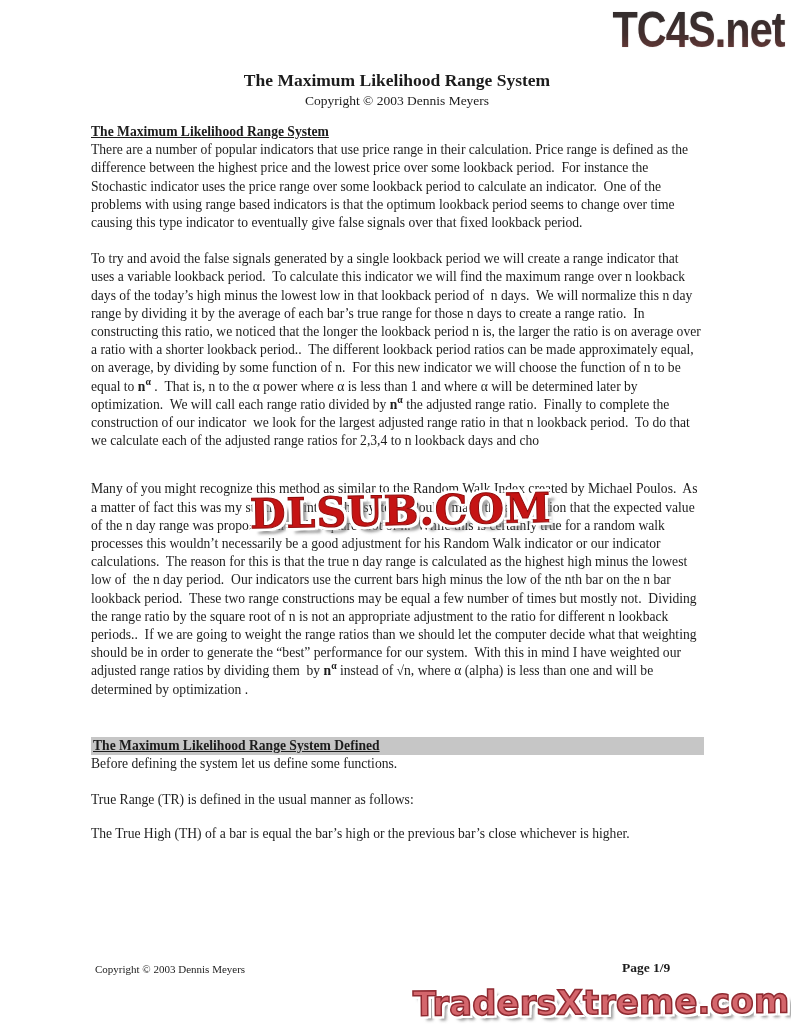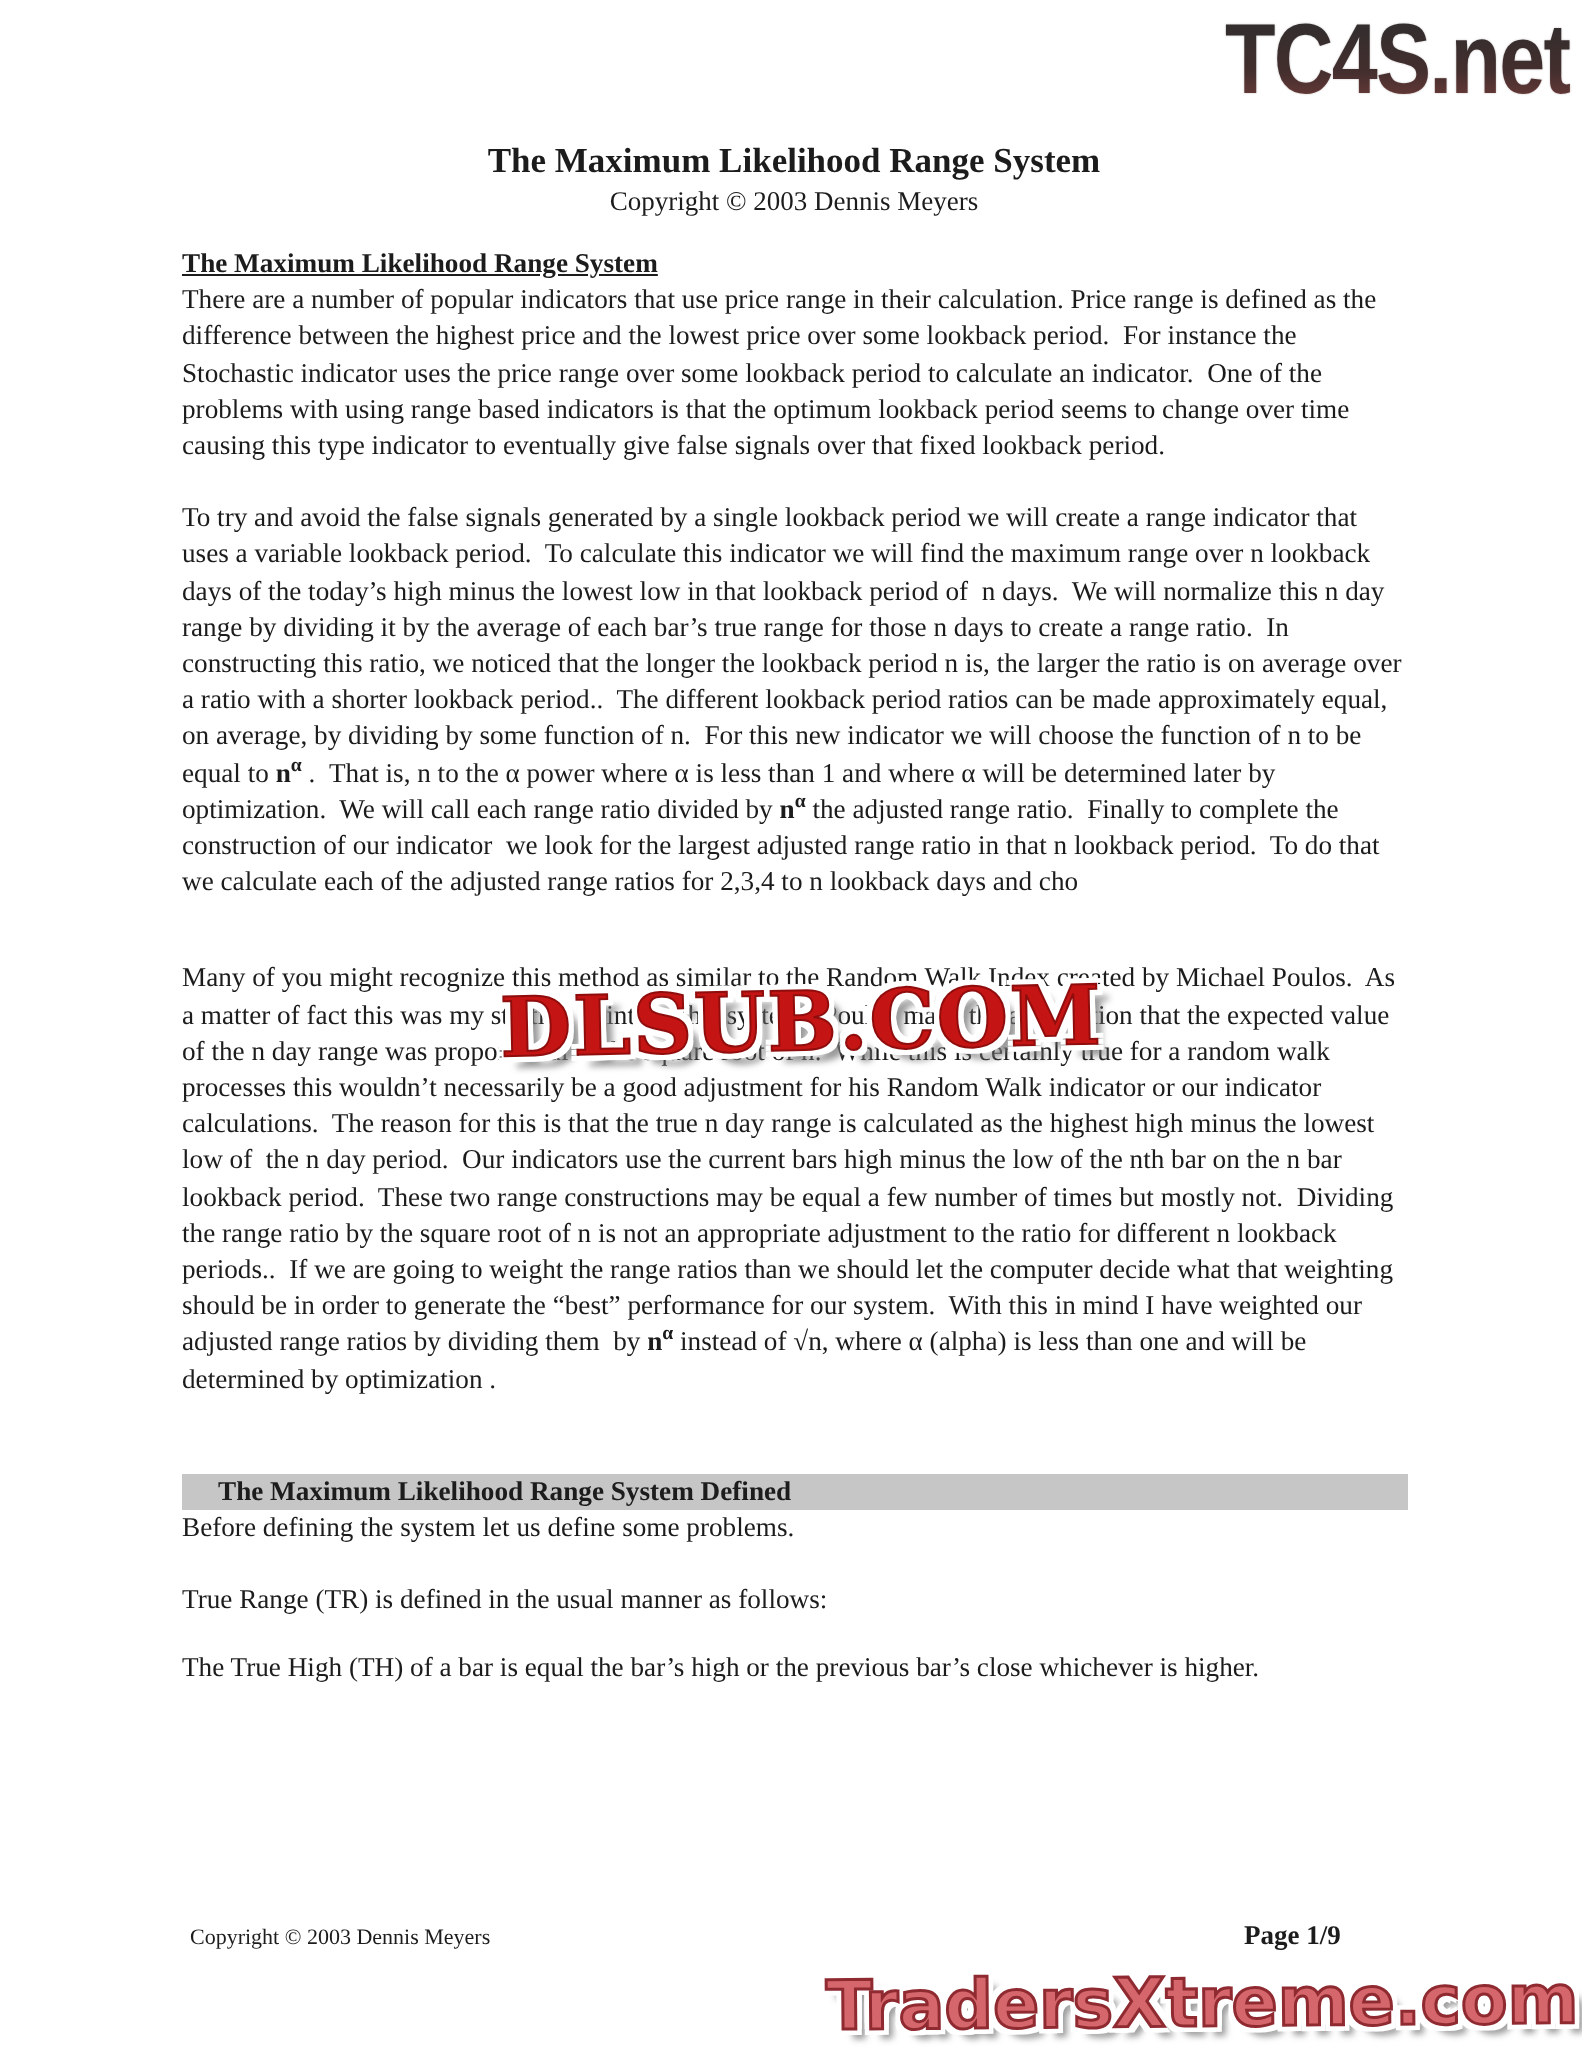--- a/index.html
+++ b/index.html
@@ -52,21 +52,22 @@
   }
   .blk{white-space:pre-wrap;}
   .blk-heading{font-weight:bold;}
   .blk-heading .run-u{text-decoration:underline;}
   .run-b{font-weight:bold;}
   .run-u{text-decoration:underline;}
   sup{font-size:0.72em; line-height:0;}
   .blk-section{
     background:#c6c6c6;
     font-weight:bold;
-    padding:0 18px;
+    padding:0 2px;
+    text-decoration:underline;
   }
 
   
   .dlsub{
     position:absolute;
     top:487px; left:250px;
     font-family:"DejaVu Serif", serif;
     font-weight:bold;
     font-size:41px;
     letter-spacing:1px;
@@ -122,21 +123,21 @@
   <div class="doc-title">The Maximum Likelihood Range System</div>
 
   <div class="doc-subtitle">Copyright © 2003 Dennis Meyers</div>
 
   <div class="body-col" id="doc-body">
       <div class="blk blk-heading"><span class="run-b run-u">The Maximum Likelihood Range System</span></div>
       <div class="blk blk-para"><span>There are a number of popular indicators that use price range in their calculation. Price range is defined as the difference between the highest price and the lowest price over some lookback period.  For instance the  Stochastic indicator uses the price range over some lookback period to calculate an indicator.  One of the problems with using range based indicators is that the optimum lookback period seems to change over time causing this type indicator to eventually give false signals over that fixed lookback period.</span></div>
       <div class="blk blk-para" style="margin-top: 18px;"><span>To try and avoid the false signals generated by a single lookback period we will create a range indicator that uses a variable lookback period.  To calculate this indicator we will find the maximum range over n lookback days of the today’s high minus the lowest low in that lookback period of  n days.  We will normalize this n day range by dividing it by the average of each bar’s true range for those n days to create a range ratio.  In constructing this ratio, we noticed that the longer the lookback period n is, the larger the ratio is on average over a ratio with a shorter lookback period..  The different lookback period ratios can be made approximately equal, on average, by dividing by some function of n.  For this new indicator we will choose the function of n to be equal to </span><span class="run-b">n</span><sup class="run-b">α</sup><span> .  That is, n to the α power where α is less than 1 and where α will be determined later by optimization.  We will call each range ratio divided by </span><span class="run-b">n</span><sup class="run-b">α</sup><span> the adjusted range ratio.  Finally to complete the construction of our indicator  we look for the largest adjusted range ratio in that n lookback period.  To do that we calculate each of the adjusted range ratios for 2,3,4 to n lookback days and cho</span></div>
       <div class="blk blk-para" style="margin-top: 30px;"><span>Many of you might recognize this method as similar to the Random Walk Index created by Michael Poulos.  As a matter of fact this was my starting point for this system.  Poulos made the assumption that the expected value of the n day range was proportional to the square root of n.  While this is certainly true for a random walk processes this wouldn’t necessarily be a good adjustment for his Random Walk indicator or our indicator calculations.  The reason for this is that the true n day range is calculated as the highest high minus the lowest low of  the n day period.  Our indicators use the current bars high minus the low of the nth bar on the n bar lookback period.  These two range constructions may be equal a few number of times but mostly not.  Dividing the range ratio by the square root of n is not an appropriate adjustment to the ratio for different n lookback periods..  If we are going to weight the range ratios than we should let the computer decide what that weighting should be in order to generate the “best” performance for our system.  With this in mind I have weighted our adjusted range ratios by dividing them  by </span><span class="run-b">n</span><sup class="run-b">α</sup><span> instead of √n, where α (alpha) is less than one and will be determined by optimization .</span></div>
       <div class="blk blk-section" style="margin-top: 38px;"><span class="run-b">The Maximum Likelihood Range System Defined</span></div>
-      <div class="blk blk-para"><span>Before defining the system let us define some problems.</span></div>
+      <div class="blk blk-para"><span>Before defining the system let us define some functions.</span></div>
       <div class="blk blk-para" style="margin-top: 18px;"><span>True Range (TR) is defined in the usual manner as follows:</span></div>
       <div class="blk blk-para" style="margin-top: 15px;"><span>The True High (TH) of a bar is equal the bar’s high or the previous bar’s close whichever is higher.</span></div>
     </div>
 
   <div class="dlsub">DLSUB.COM</div>
 
   <div class="footer-left">Copyright © 2003 Dennis Meyers</div>
 
   <div class="footer-right">Page 1/9</div>
 

